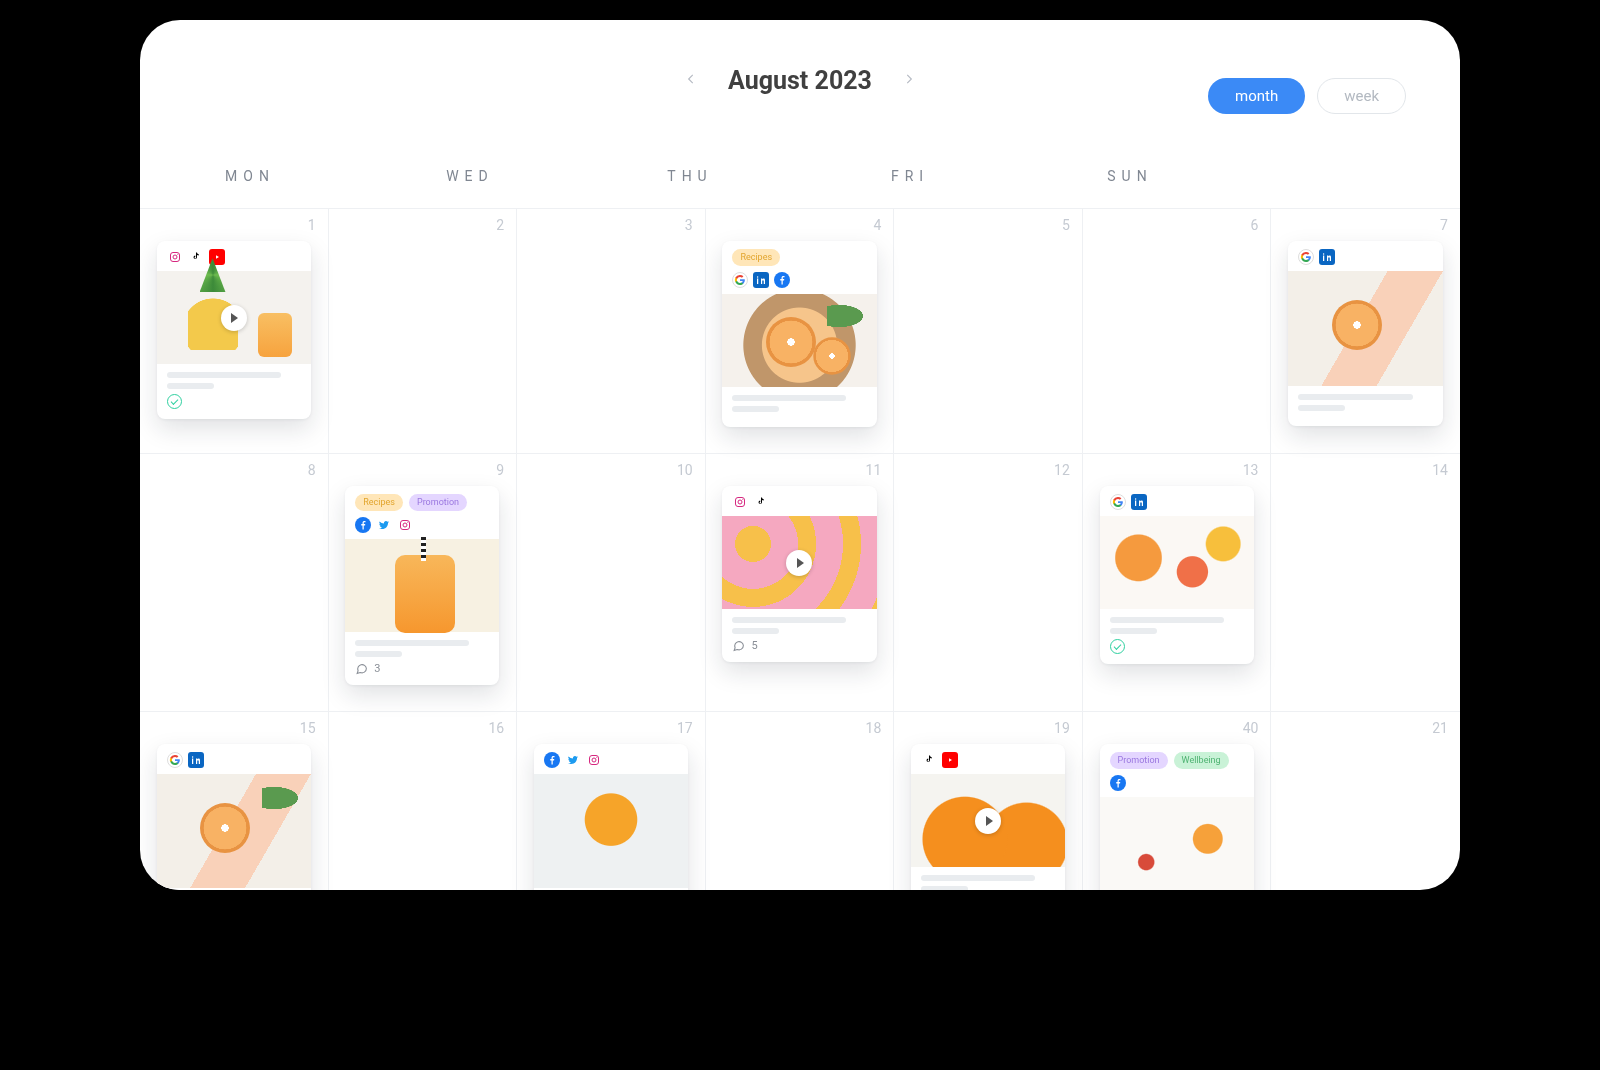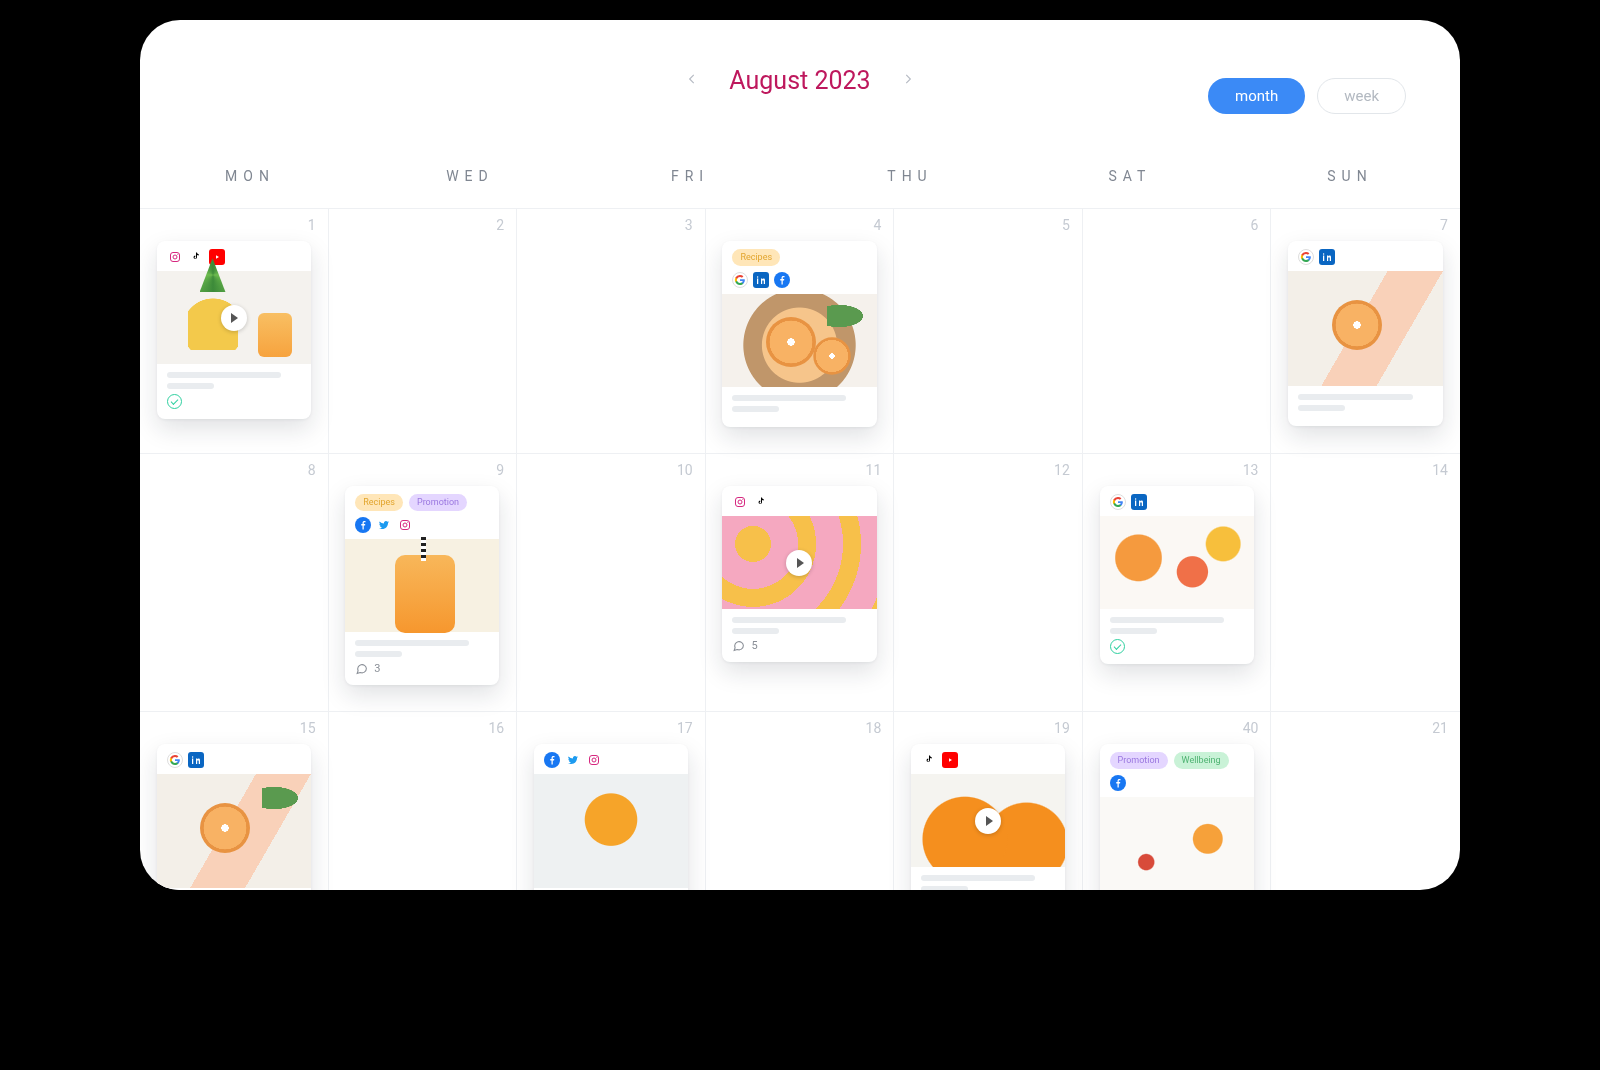--- a/index.html
+++ b/index.html
@@ -36,22 +36,22 @@
   }
   .month-nav .arrow {
     width: 22px; height: 22px;
     display: flex; align-items: center; justify-content: center;
     color: #b6bbc4;
     cursor: pointer;
   }
   .month-nav .arrow svg { width: 14px; height: 14px; stroke: currentColor; fill: none; stroke-width: 2; }
   .month-title {
     font-size: 25px;
-    font-weight: 400;
-    color: #be185d;
+    font-weight: 700;
+    color: #404040;
   }
   .view-toggle {
     position: absolute;
     right: 54px;
     top: 58px;
     display: flex;
     gap: 12px;
   }
   .pill {
     height: 36px;
@@ -246,23 +246,22 @@
     <div class="view-toggle">
       <div class="pill active">month</div>
       <div class="pill inactive">week</div>
     </div>
   </div>
 
   <div class="calendar">
     <div class="dow-row">
       <div class="dow">MON</div>
       <div class="dow">WED</div>
+      <div class="dow">THU</div>
       <div class="dow">FRI</div>
-      <div class="dow">THU</div>
-      <div class="dow">SAT</div>
       <div class="dow">SUN</div>
     </div>
 
     <div id="weeks">
         <div class="week">
           <div class="day">
             <span class="day-num">1</span>
             <div class="card">
               <div class="card-top">
                 <div class="networks">

